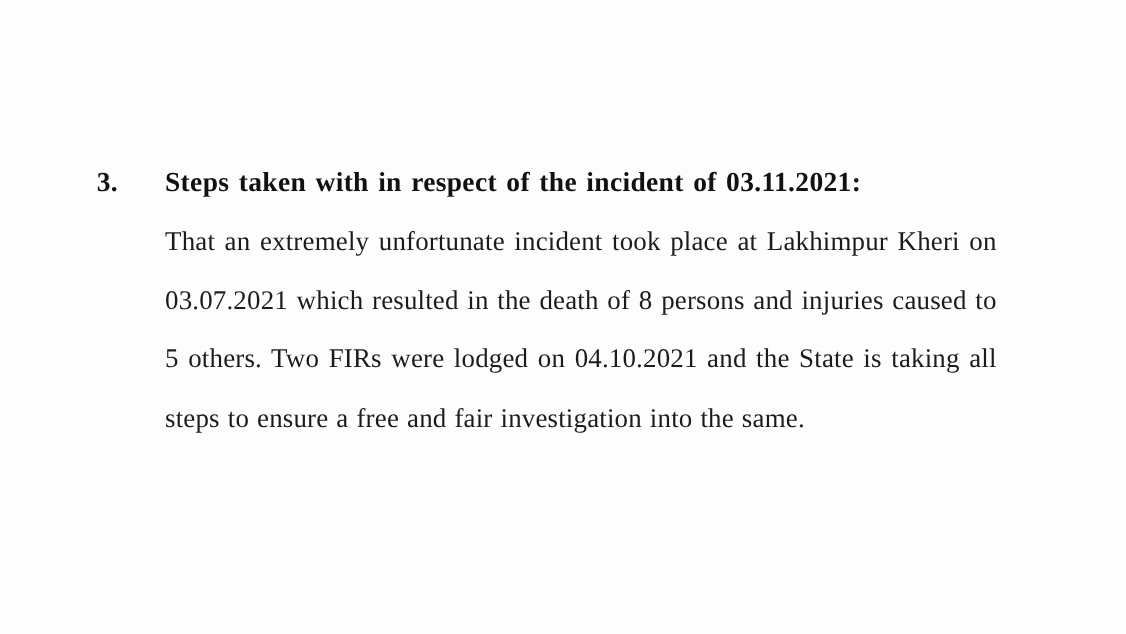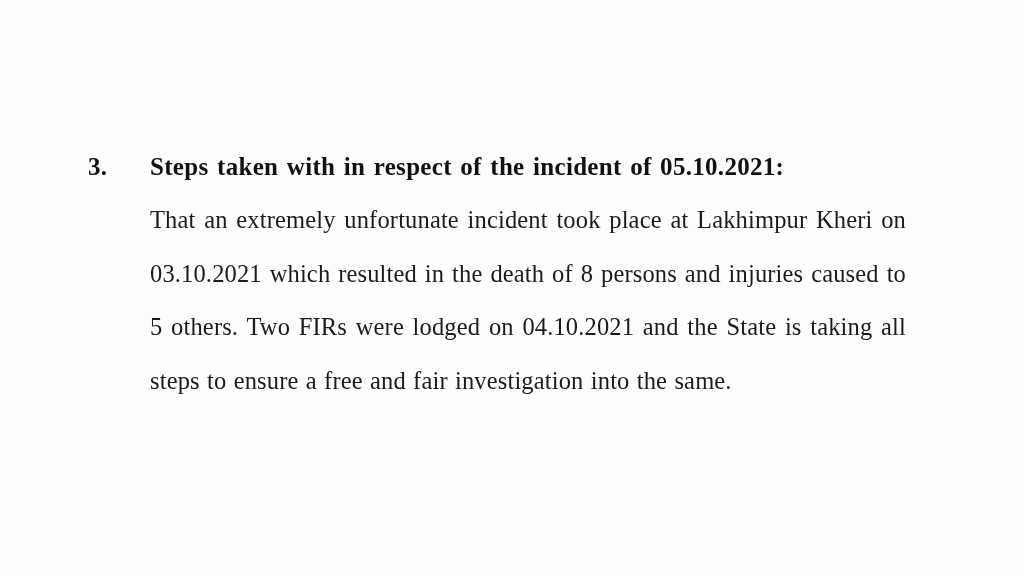--- a/index.html
+++ b/index.html
@@ -61,17 +61,17 @@
     margin: 0;
   }
 </style>
 </head>
 <body>
 
 <div class="page">
   <div class="clause">
     <div class="clause-number">3.</div>
     <div class="clause-body">
-      <div class="clause-heading">Steps taken with in respect of the incident of 05.10.2021:</div>
-      <p class="clause-text">That an extremely unfortunate incident took place at Lakhimpur Kheri on 03.10.2021 which resulted in the death of 8 persons and injuries caused to 5 others. Two FIRs were lodged on 04.10.2021 and the State is taking all steps to ensure a free and fair investigation into the same.</p>
+      <div class="clause-heading">Steps taken with in respect of the incident of 03.11.2021:</div>
+      <p class="clause-text">That an extremely unfortunate incident took place at Lakhimpur Kheri on 03.07.2021 which resulted in the death of 8 persons and injuries caused to 5 others. Two FIRs were lodged on 04.10.2021 and the State is taking all steps to ensure a free and fair investigation into the same.</p>
     </div>
   </div>
 </div>
 
 </body></html>

